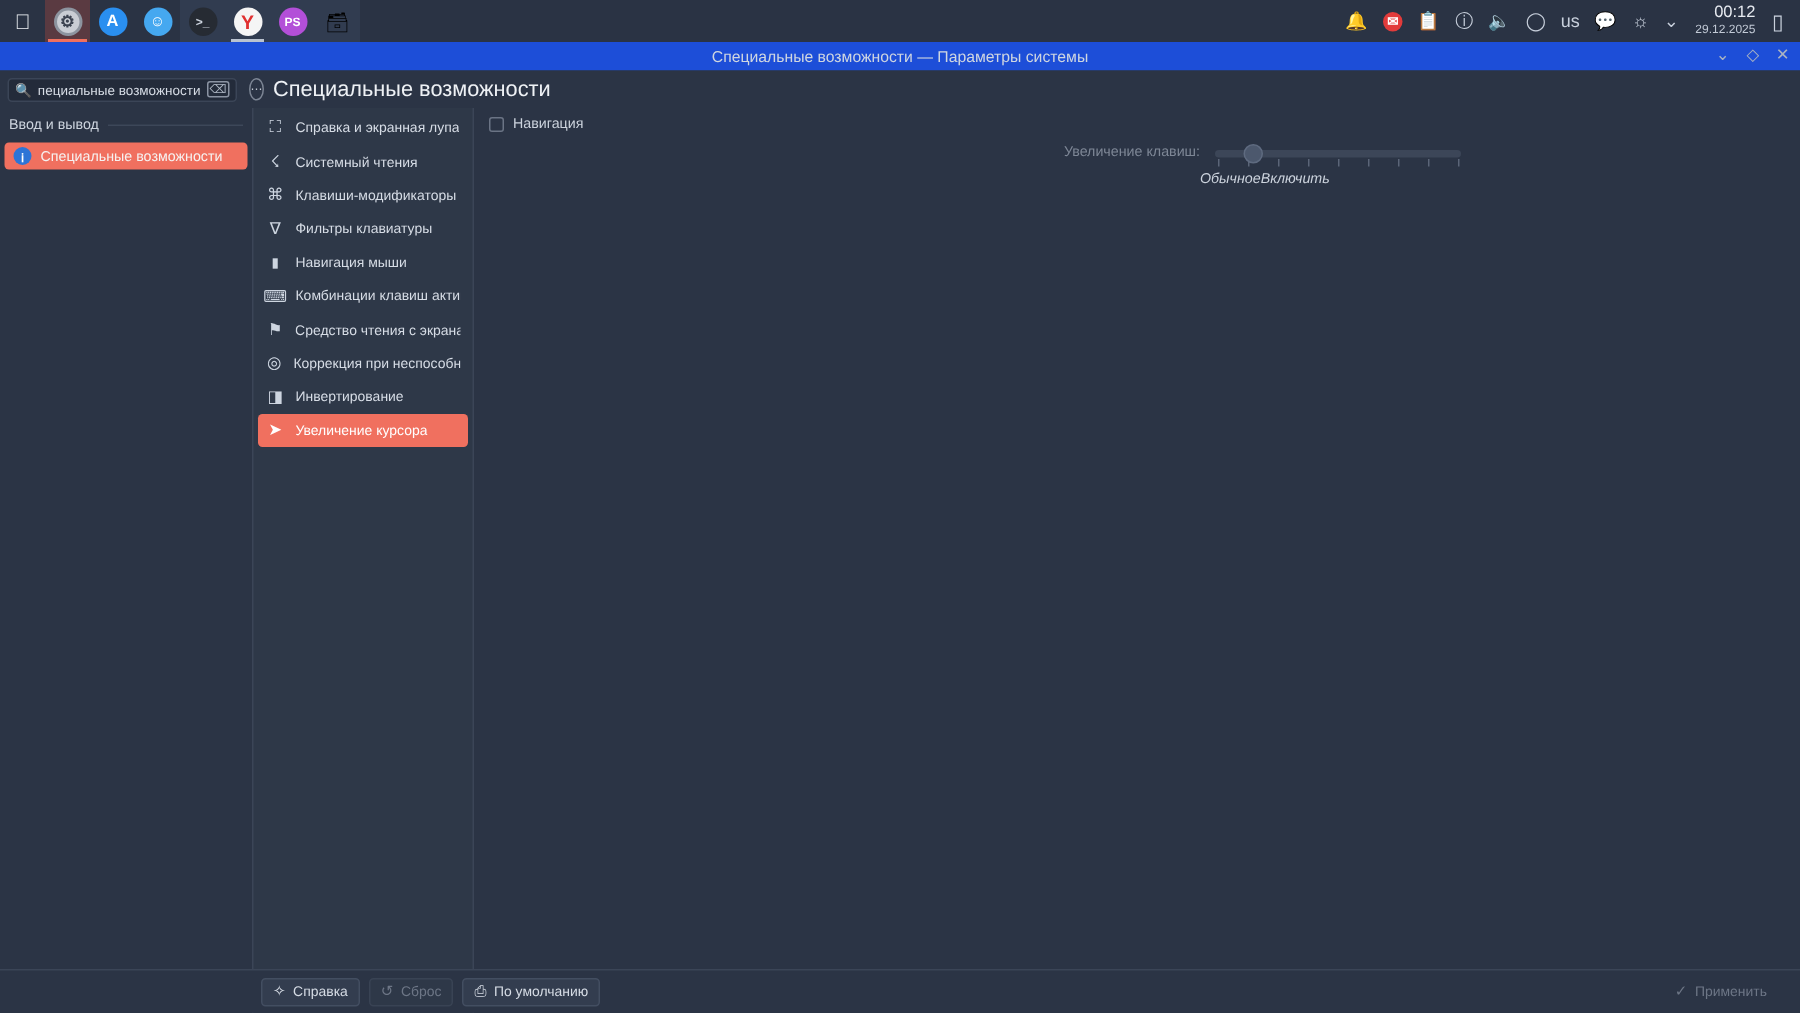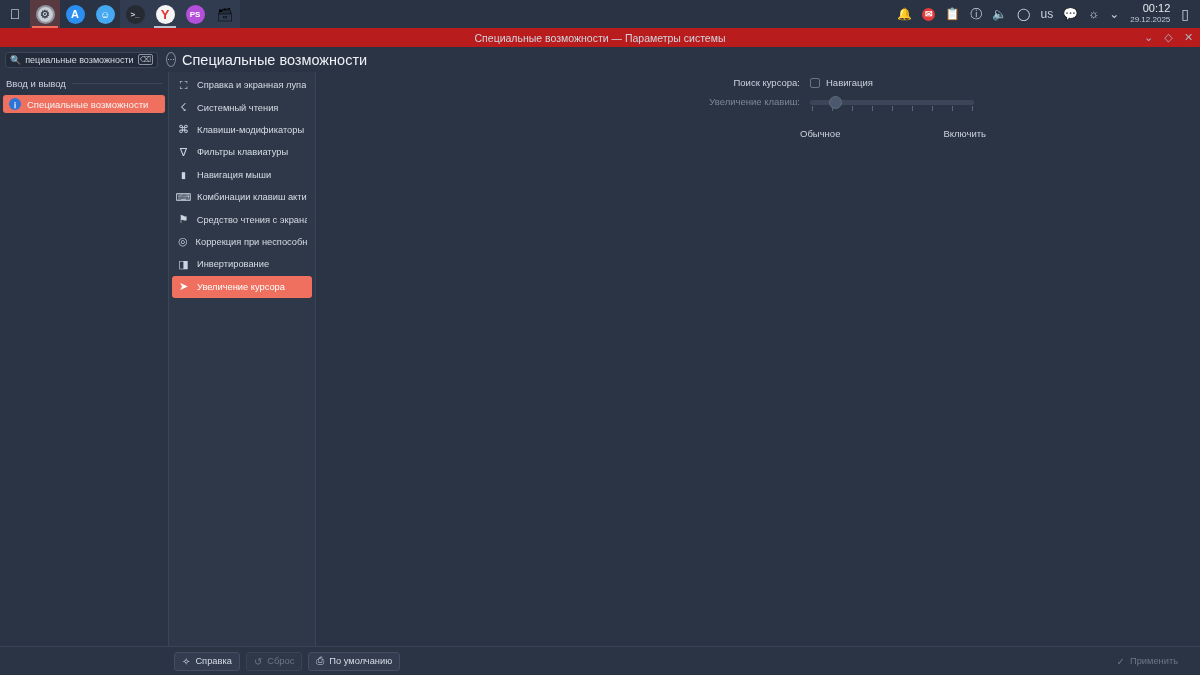--- a/index.html
+++ b/index.html
@@ -54,21 +54,21 @@
   .clock .d { font-size: 8px; color: #c2cad6; display:block; margin-top:2px;}
 
   
   #window {
     position: absolute; top: 28px; left: 0;
     width: 1200px; height: 647px;
     background: #2b3445;
   }
   #titlebar {
     height: 19px; width: 100%;
-    background: #b91c1c;
+    background: #1d4ed8;
     display: flex; align-items: center;
     position: relative;
   }
   #titlebar .title {
     position: absolute; left: 0; right: 0; text-align: center;
     font-size: 10.5px; color: #cfd6e0;
   }
   .win-btns {
     position: absolute; right: 6px; display: flex; gap: 9px; align-items: center;
   }
@@ -211,22 +211,22 @@
   .sticks { position: absolute; top: 10px; left: 0; width: 164px; height: 6px; }
   .stick {
     position: absolute; top: 0; width: 1px; height: 5px; background: #5b6578;
   }
   .shandle {
     position: absolute; top: 0px; left: 19px;
     width: 13px; height: 13px; border-radius: 50%;
     background: #4c586d; border: 1px solid #5f6b80;
   }
   .sends {
-    position: absolute; top: 32px; left: -10px; width: 186px;
-    display: flex; justify-content: space-between;
+    position: absolute; top: 18px; left: -10px; width: 186px;
+    display: flex; justify-content: flex-start; font-style: italic;
   }
   .sends span { font-size: 9.5px; color: #ccd3dd; }
 
   
   #bottombar {
     position: absolute; bottom: 0; left: 0;
     width: 1200px; height: 29px;
     background: #2b3445;
     border-top: 1px solid #3b4557;
     display: flex; align-items: center;
@@ -370,21 +370,20 @@
       </div>
       <div class="mid-item selected">
         <span class="mico">➤</span>
         <span class="mtxt">Увеличение курсора</span>
       </div>
     </div>
 
     <div id="mainpanel">
 
       <div id="formrow1">
-        <span class="flabel">Поиск курсора:</span>
         <span class="fctl">
           <span class="chk"></span>
           <span class="chktxt">Навигация</span>
         </span>
       </div>
 
       <div id="formrow2">
         <span class="flabel dim">Увеличение клавиш:</span>
         <span id="sliderwrap">
           <span class="strack"></span>

